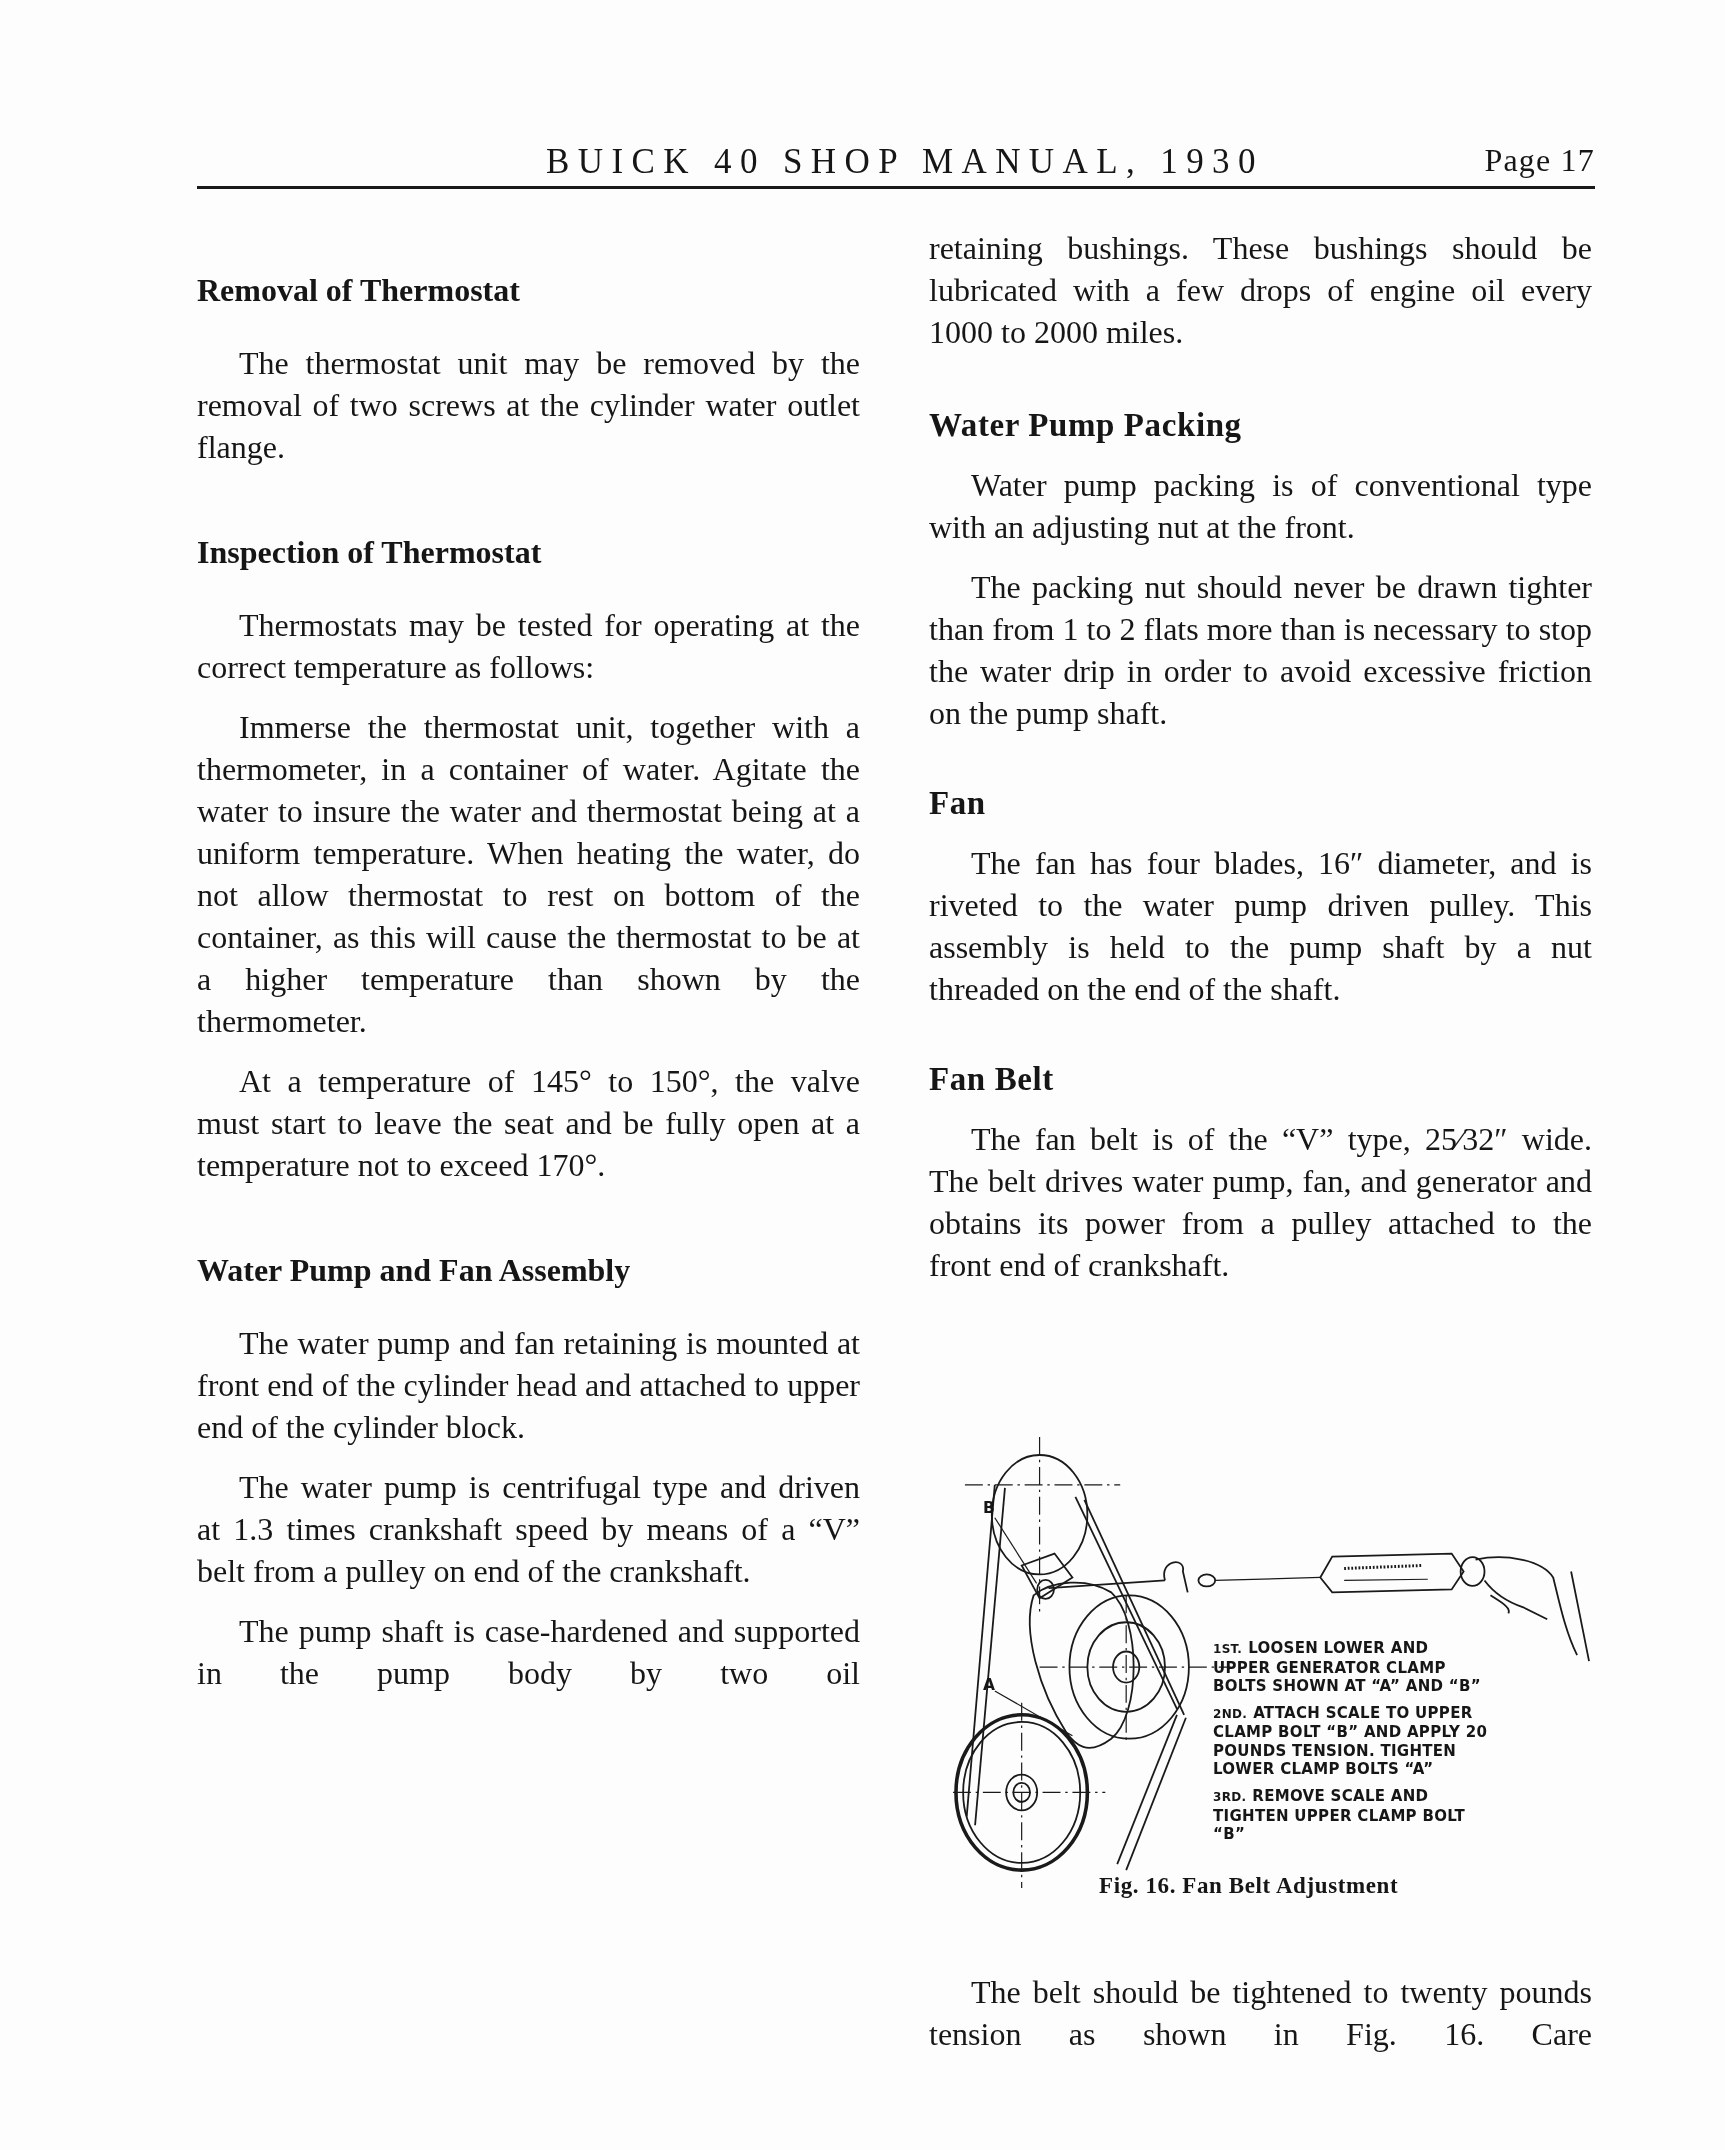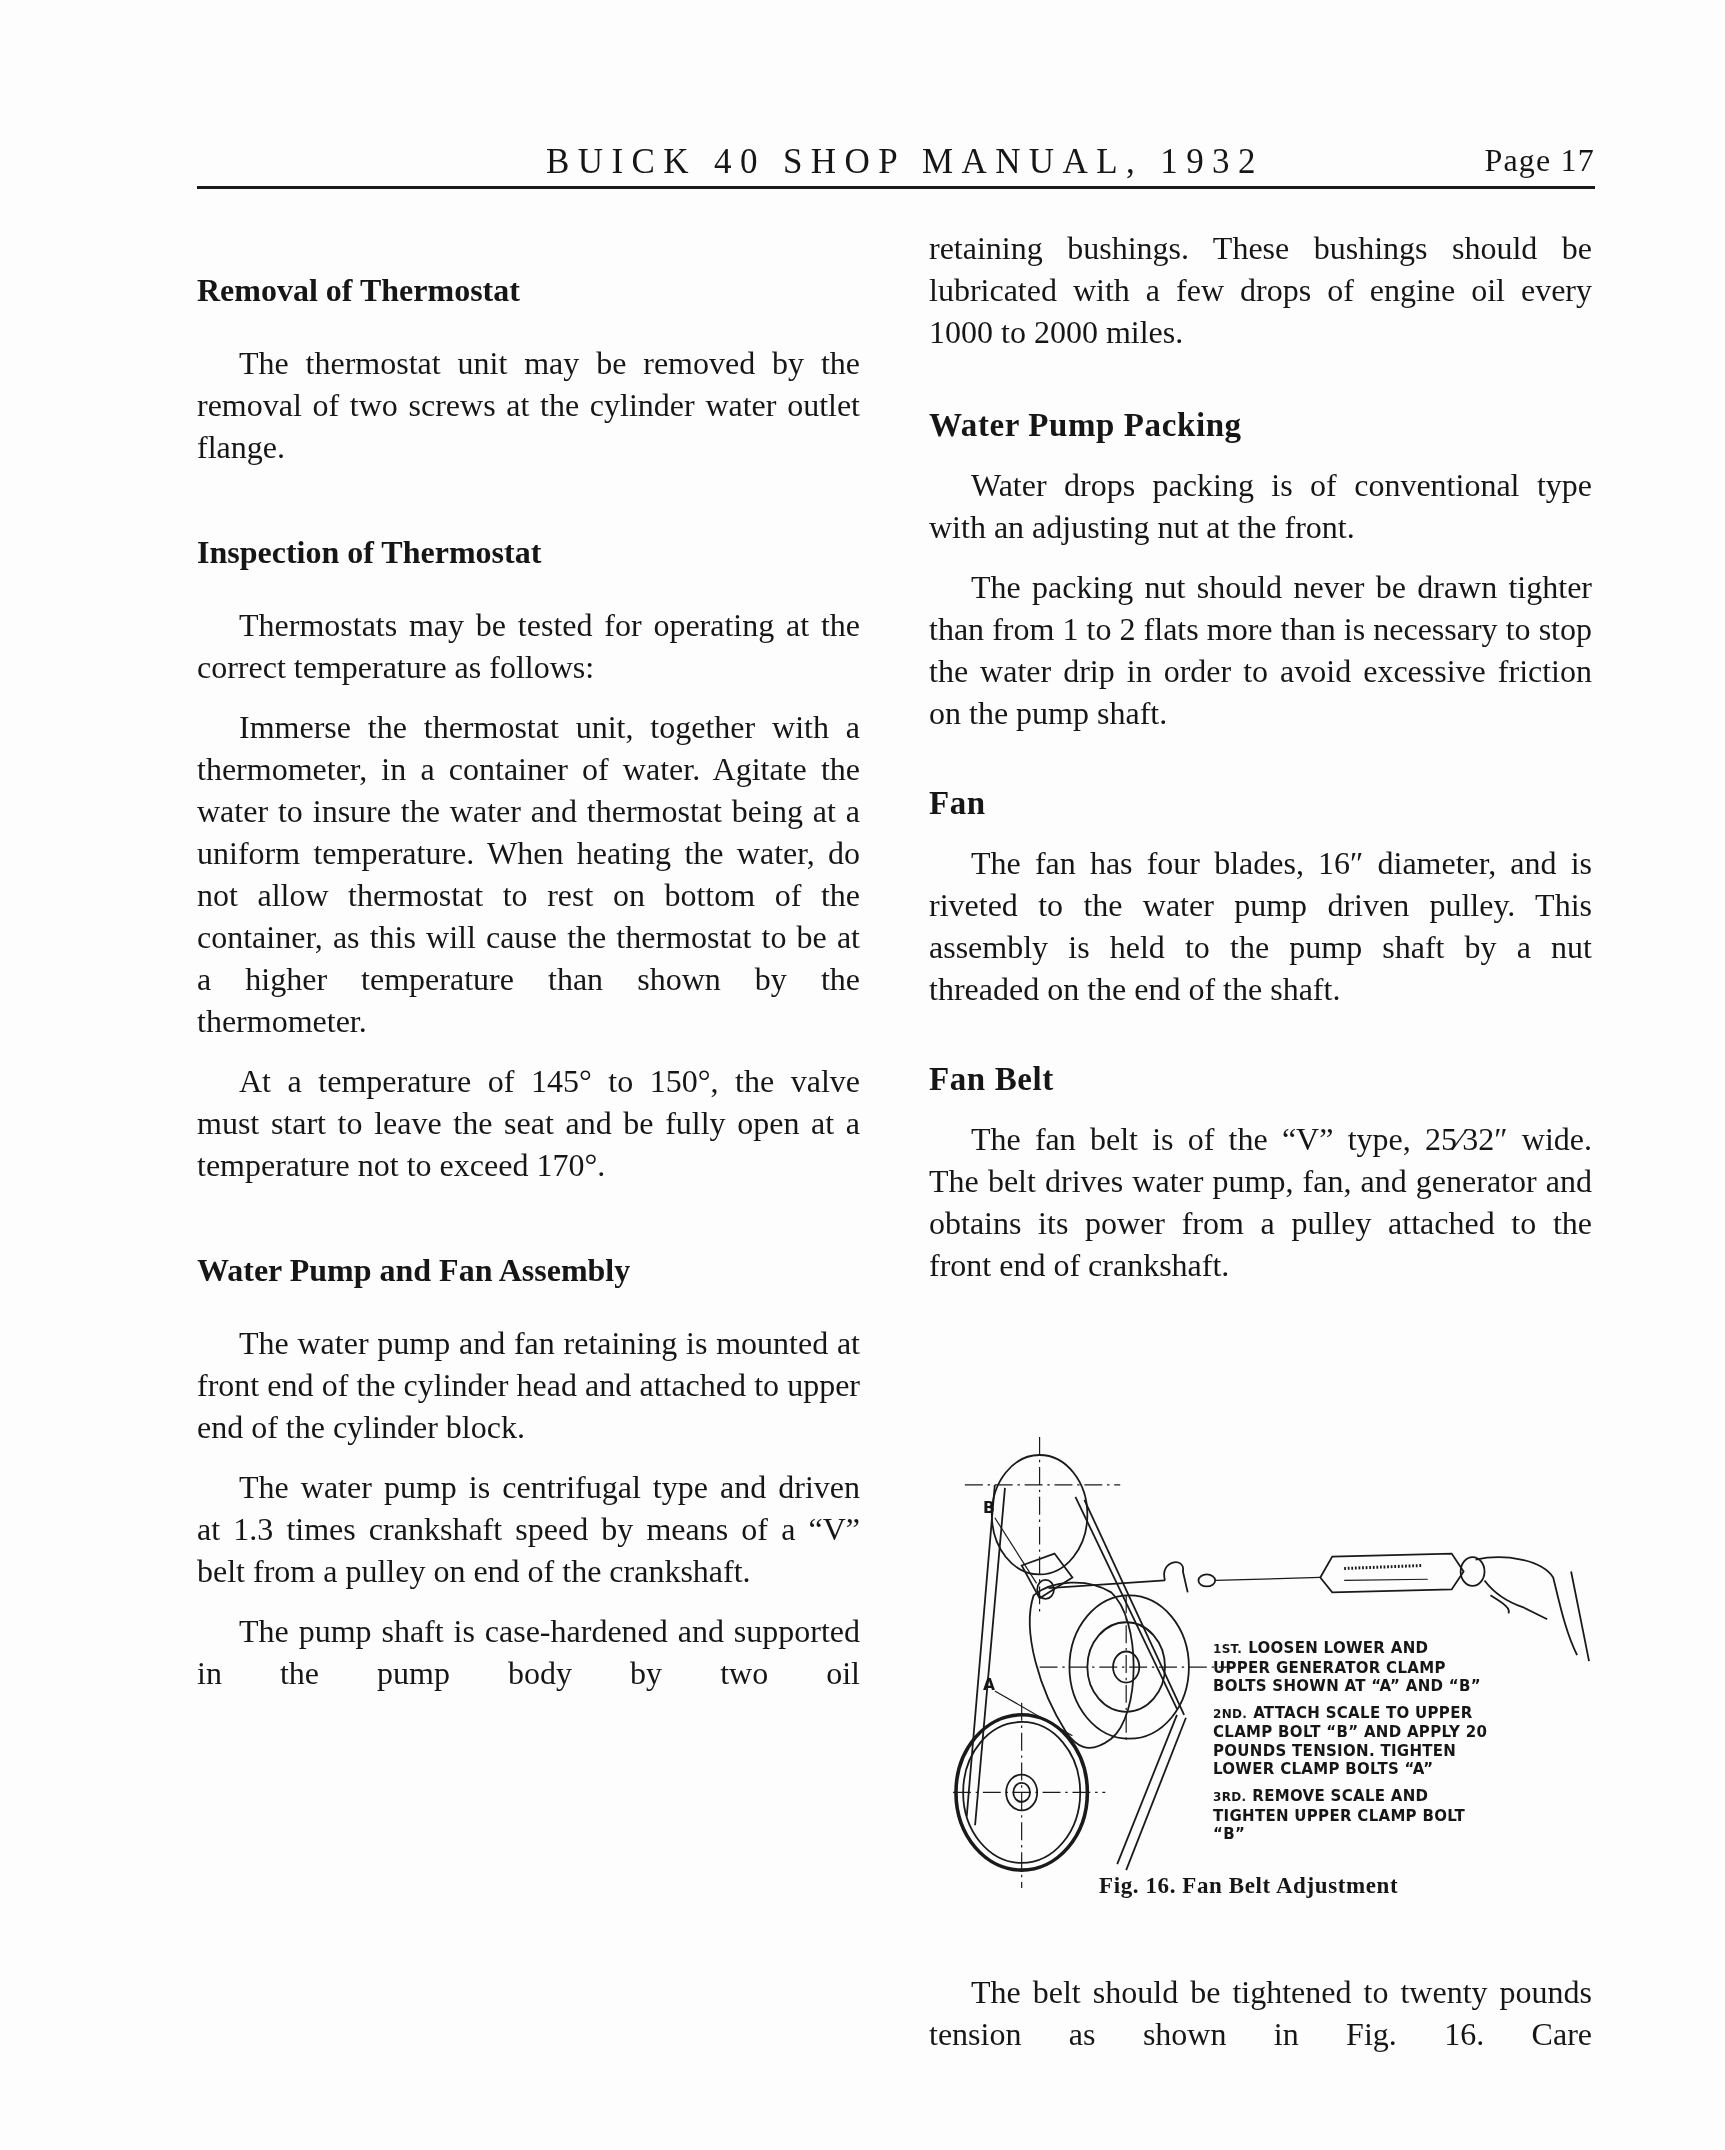--- a/index.html
+++ b/index.html
@@ -27,21 +27,21 @@
   .fig-label { position:absolute; font-family:"DejaVu Sans","Liberation Sans",sans-serif; font-weight:bold; font-size:15.5px; }
   .fig-caption { position:absolute; left:149px; top:439px; font-weight:bold; font-size:23px; letter-spacing:0.6px; white-space:nowrap; }
   .bottom-para { position:absolute; left:929px; top:1971px; width:663px; font-size:32px; line-height:42px; }
 </style>
 </head>
 <body>
 
 <div class="page">
 
   <div class="header">
-    <div class="header-title">BUICK 40 SHOP MANUAL, 1932</div>
+    <div class="header-title">BUICK 40 SHOP MANUAL, 1930</div>
     <div class="header-page">Page 17</div>
     <div class="header-rule"></div>
   </div>
 
   <div class="col left">
     <div style="height:42px"></div>
 
     <h2 class="h-bold">Removal of Thermostat</h2>
     <div style="height:31px"></div>
     <p class="p indent">The thermostat unit may be removed by the removal of two screws at the cylinder water outlet flange.</p>
@@ -60,21 +60,21 @@
     <p class="p indent">The water pump is centrifugal type and driven at 1.3 times crankshaft speed by means of a “V” belt from a pulley on end of the crankshaft.</p>
     <p class="p indent" style="text-align-last:justify">The pump shaft is case-hardened and supported in the pump body by two oil</p>
   </div>
 
   <div class="col right">
     <p class="p">retaining bushings. These bushings should be lubricated with a few drops of engine oil every 1000 to 2000 miles.</p>
     <div style="height:33px"></div>
 
     <h3 class="h-ital">Water Pump Packing</h3>
     <div style="height:18px"></div>
-    <p class="p indent">Water drops packing is of conventional type with an adjusting nut at the front.</p>
+    <p class="p indent">Water pump packing is of conventional type with an adjusting nut at the front.</p>
     <p class="p indent">The packing nut should never be drawn tighter than from 1 to 2 flats more than is necessary to stop the water drip in order to avoid excessive friction on the pump shaft.</p>
     <div style="height:30px"></div>
 
     <h3 class="h-ital">Fan</h3>
     <div style="height:18px"></div>
     <p class="p indent">The fan has four blades, 16″ diameter, and is riveted to the water pump driven pulley. This assembly is held to the pump shaft by a nut threaded on the end of the shaft.</p>
     <div style="height:30px"></div>
 
     <h3 class="h-ital">Fan Belt</h3>
     <div style="height:18px"></div>

